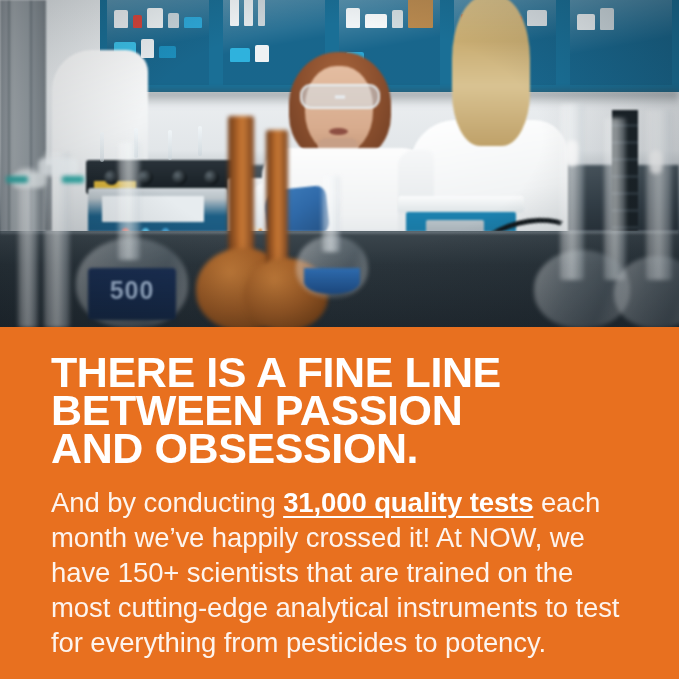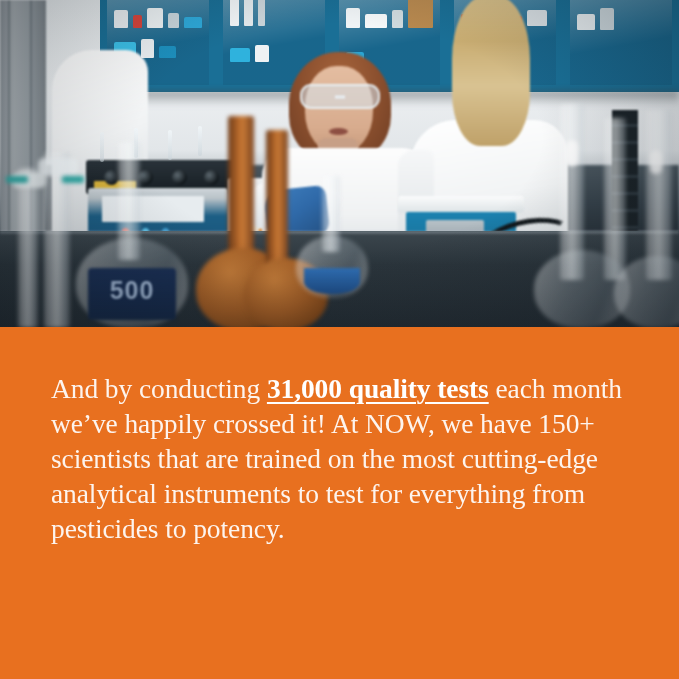--- a/index.html
+++ b/index.html
@@ -442,21 +442,21 @@
     font-weight: 700;
     font-size: 43px;
     line-height: 38px;
     letter-spacing: -0.4px;
     white-space: pre-line;
   }
 
   .body-copy {
     margin: 18px 0 0 0;
     color: #fdf4ee;
-    font-family: Liberation Serif, serif;
+    font-family: Liberation Sans, sans-serif;
     font-weight: 400;
     font-size: 27.5px;
     line-height: 35px;
     letter-spacing: -0.1px;
   }
   .body-copy .emph {
     font-weight: 700;
     color: #ffffff;
     text-decoration: underline;
     text-underline-offset: 4px;
@@ -625,17 +625,20 @@
     <div class="glass neck" style="left:646px; top:110px; width:26px; height:170px;"></div>
     <div class="glass flask-body" style="left:534px; top:250px; width:96px; height:78px;"></div>
     <div class="glass flask-body" style="left:614px; top:256px; width:86px; height:72px;"></div>
     <div class="glass" style="left:566px; top:140px; width:12px; height:26px; background:rgba(255,255,255,.85); border-radius:6px;"></div>
     <div class="glass" style="left:650px; top:150px; width:12px; height:24px; background:rgba(255,255,255,.8); border-radius:6px;"></div>
 
     <div class="photo-vignette"></div>
   </div>
 
   <div class="panel">
+    <h1 class="headline">THERE IS A FINE LINE
+BETWEEN PASSION
+AND OBSESSION.</h1>
 
     <p class="body-copy"><span>And by conducting </span><span class="emph">31,000 quality tests</span><span> each month we’ve happily crossed it! At NOW, we have 150+ scientists that are trained on the most cutting-edge analytical instruments to test for everything from pesticides to potency.</span></p>
   </div>
 
 </div>
 
 </body></html>

